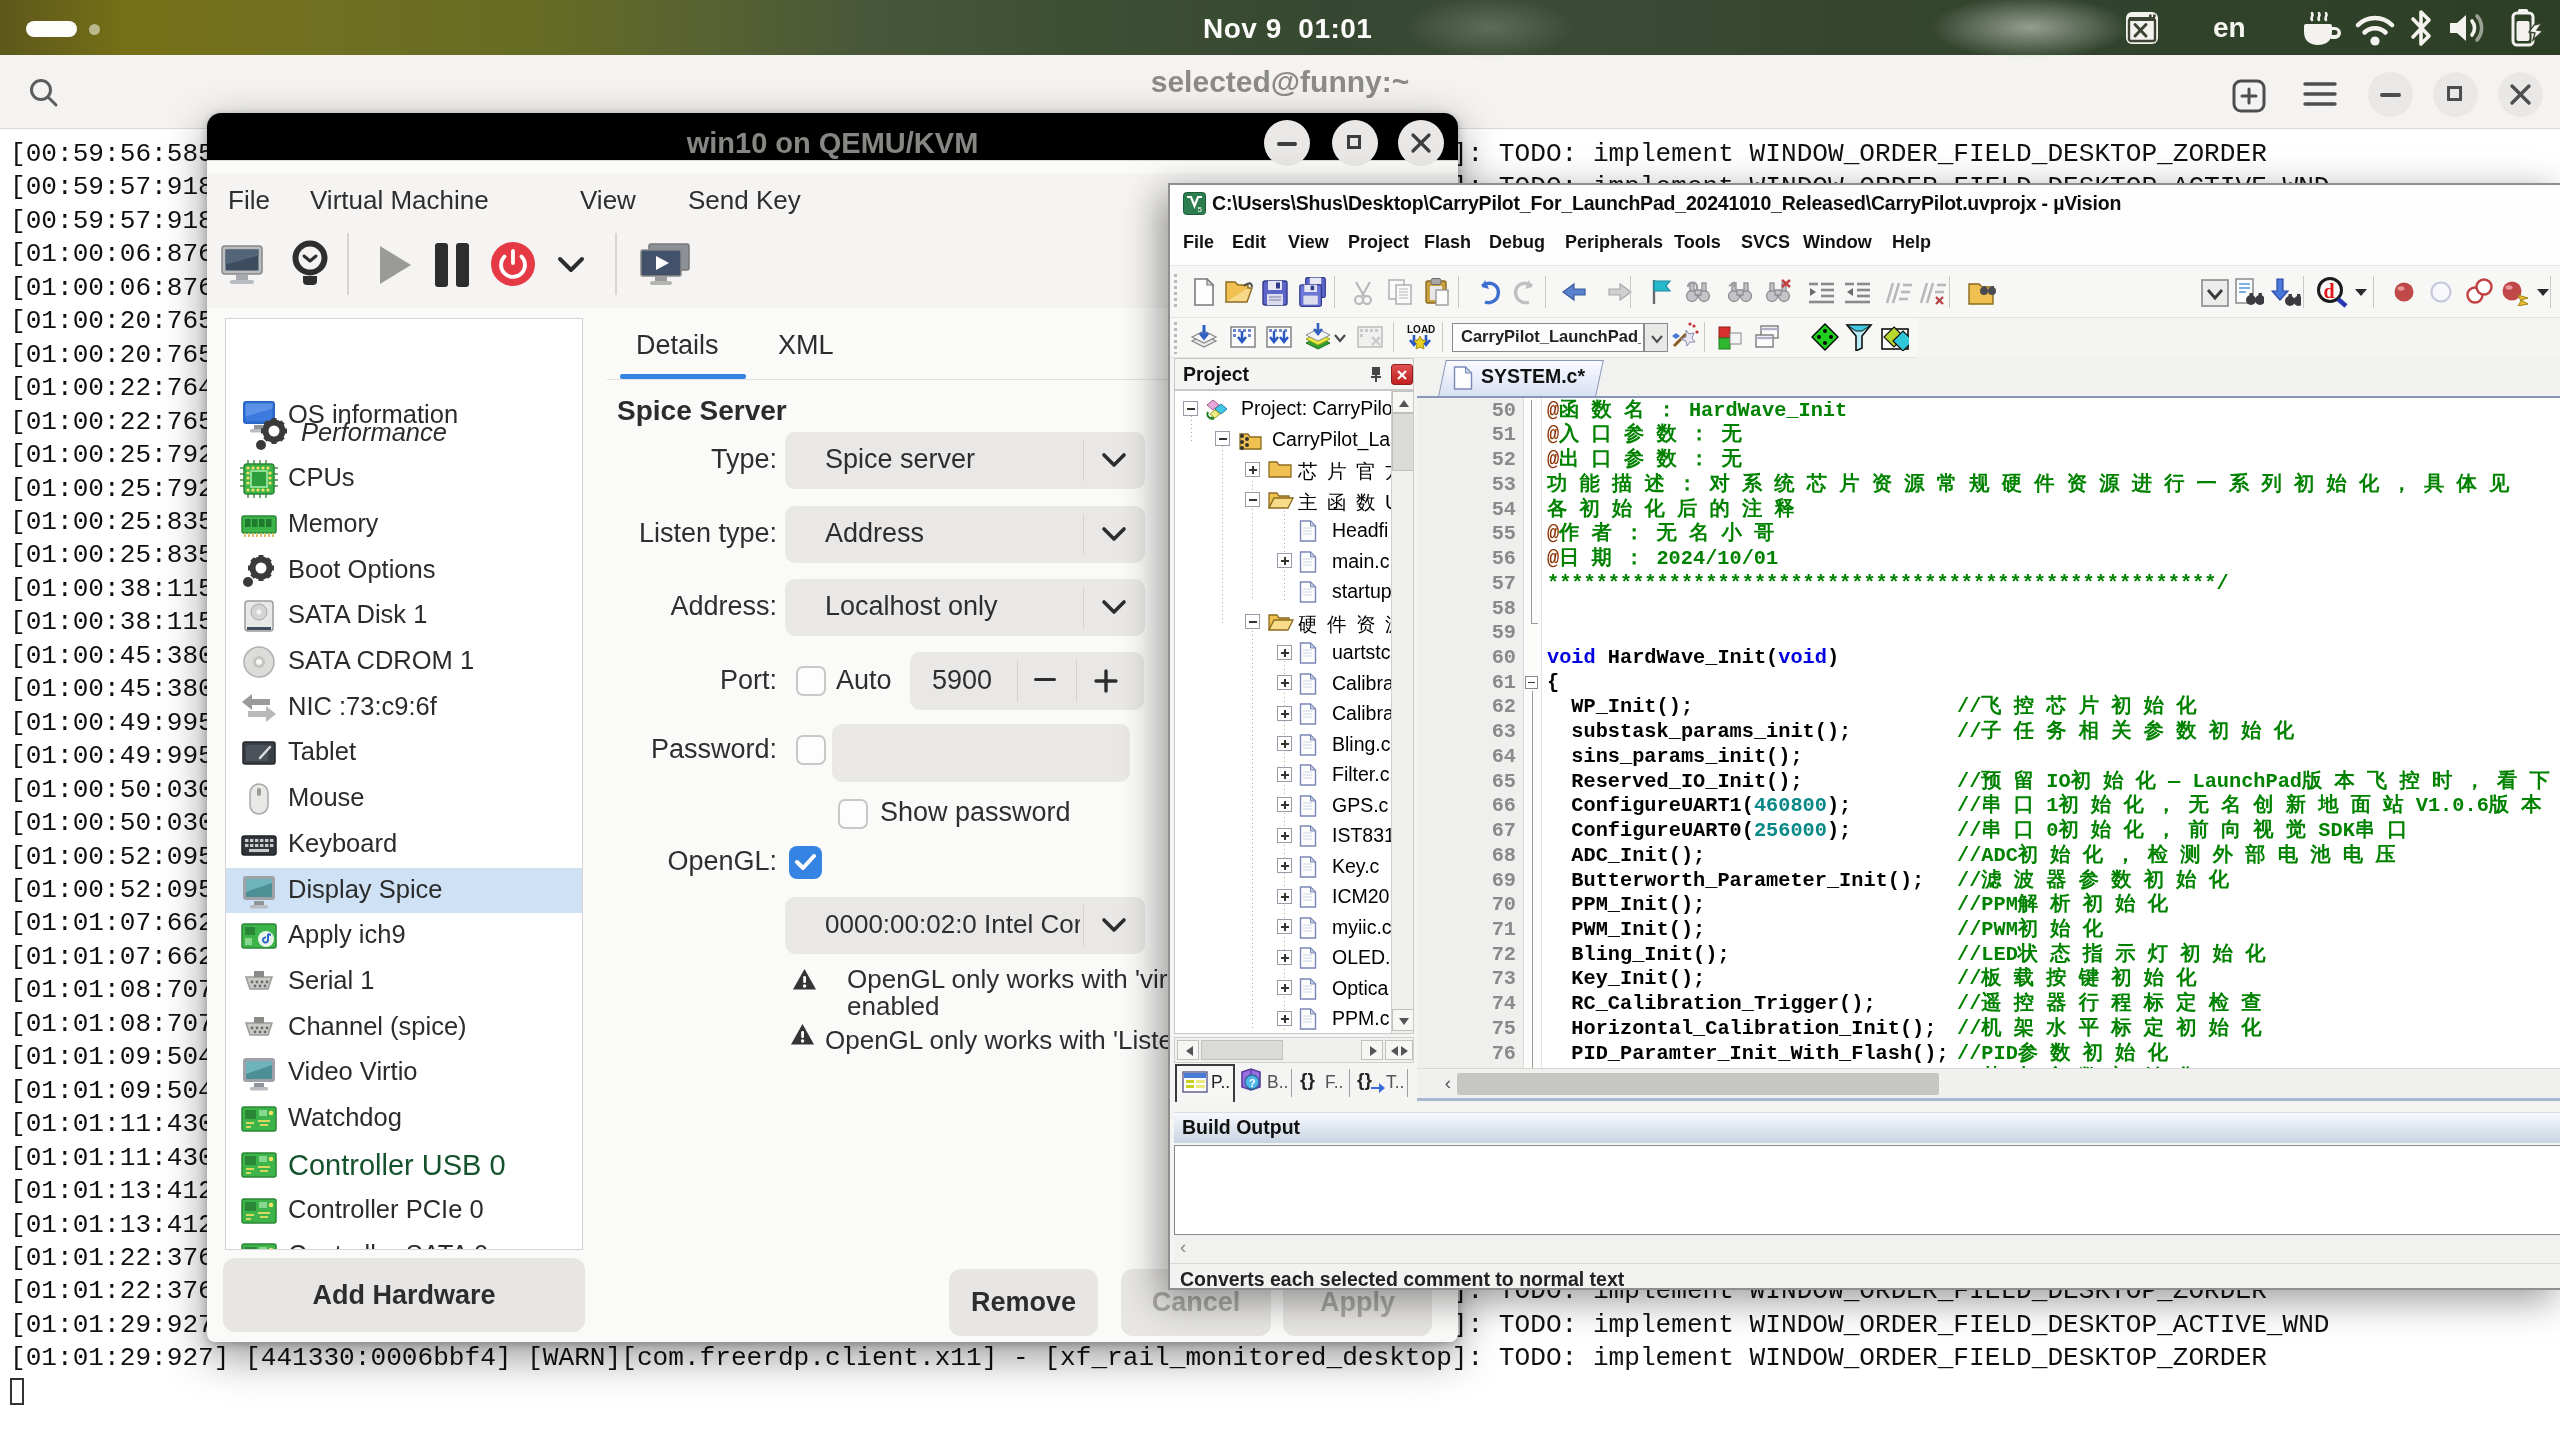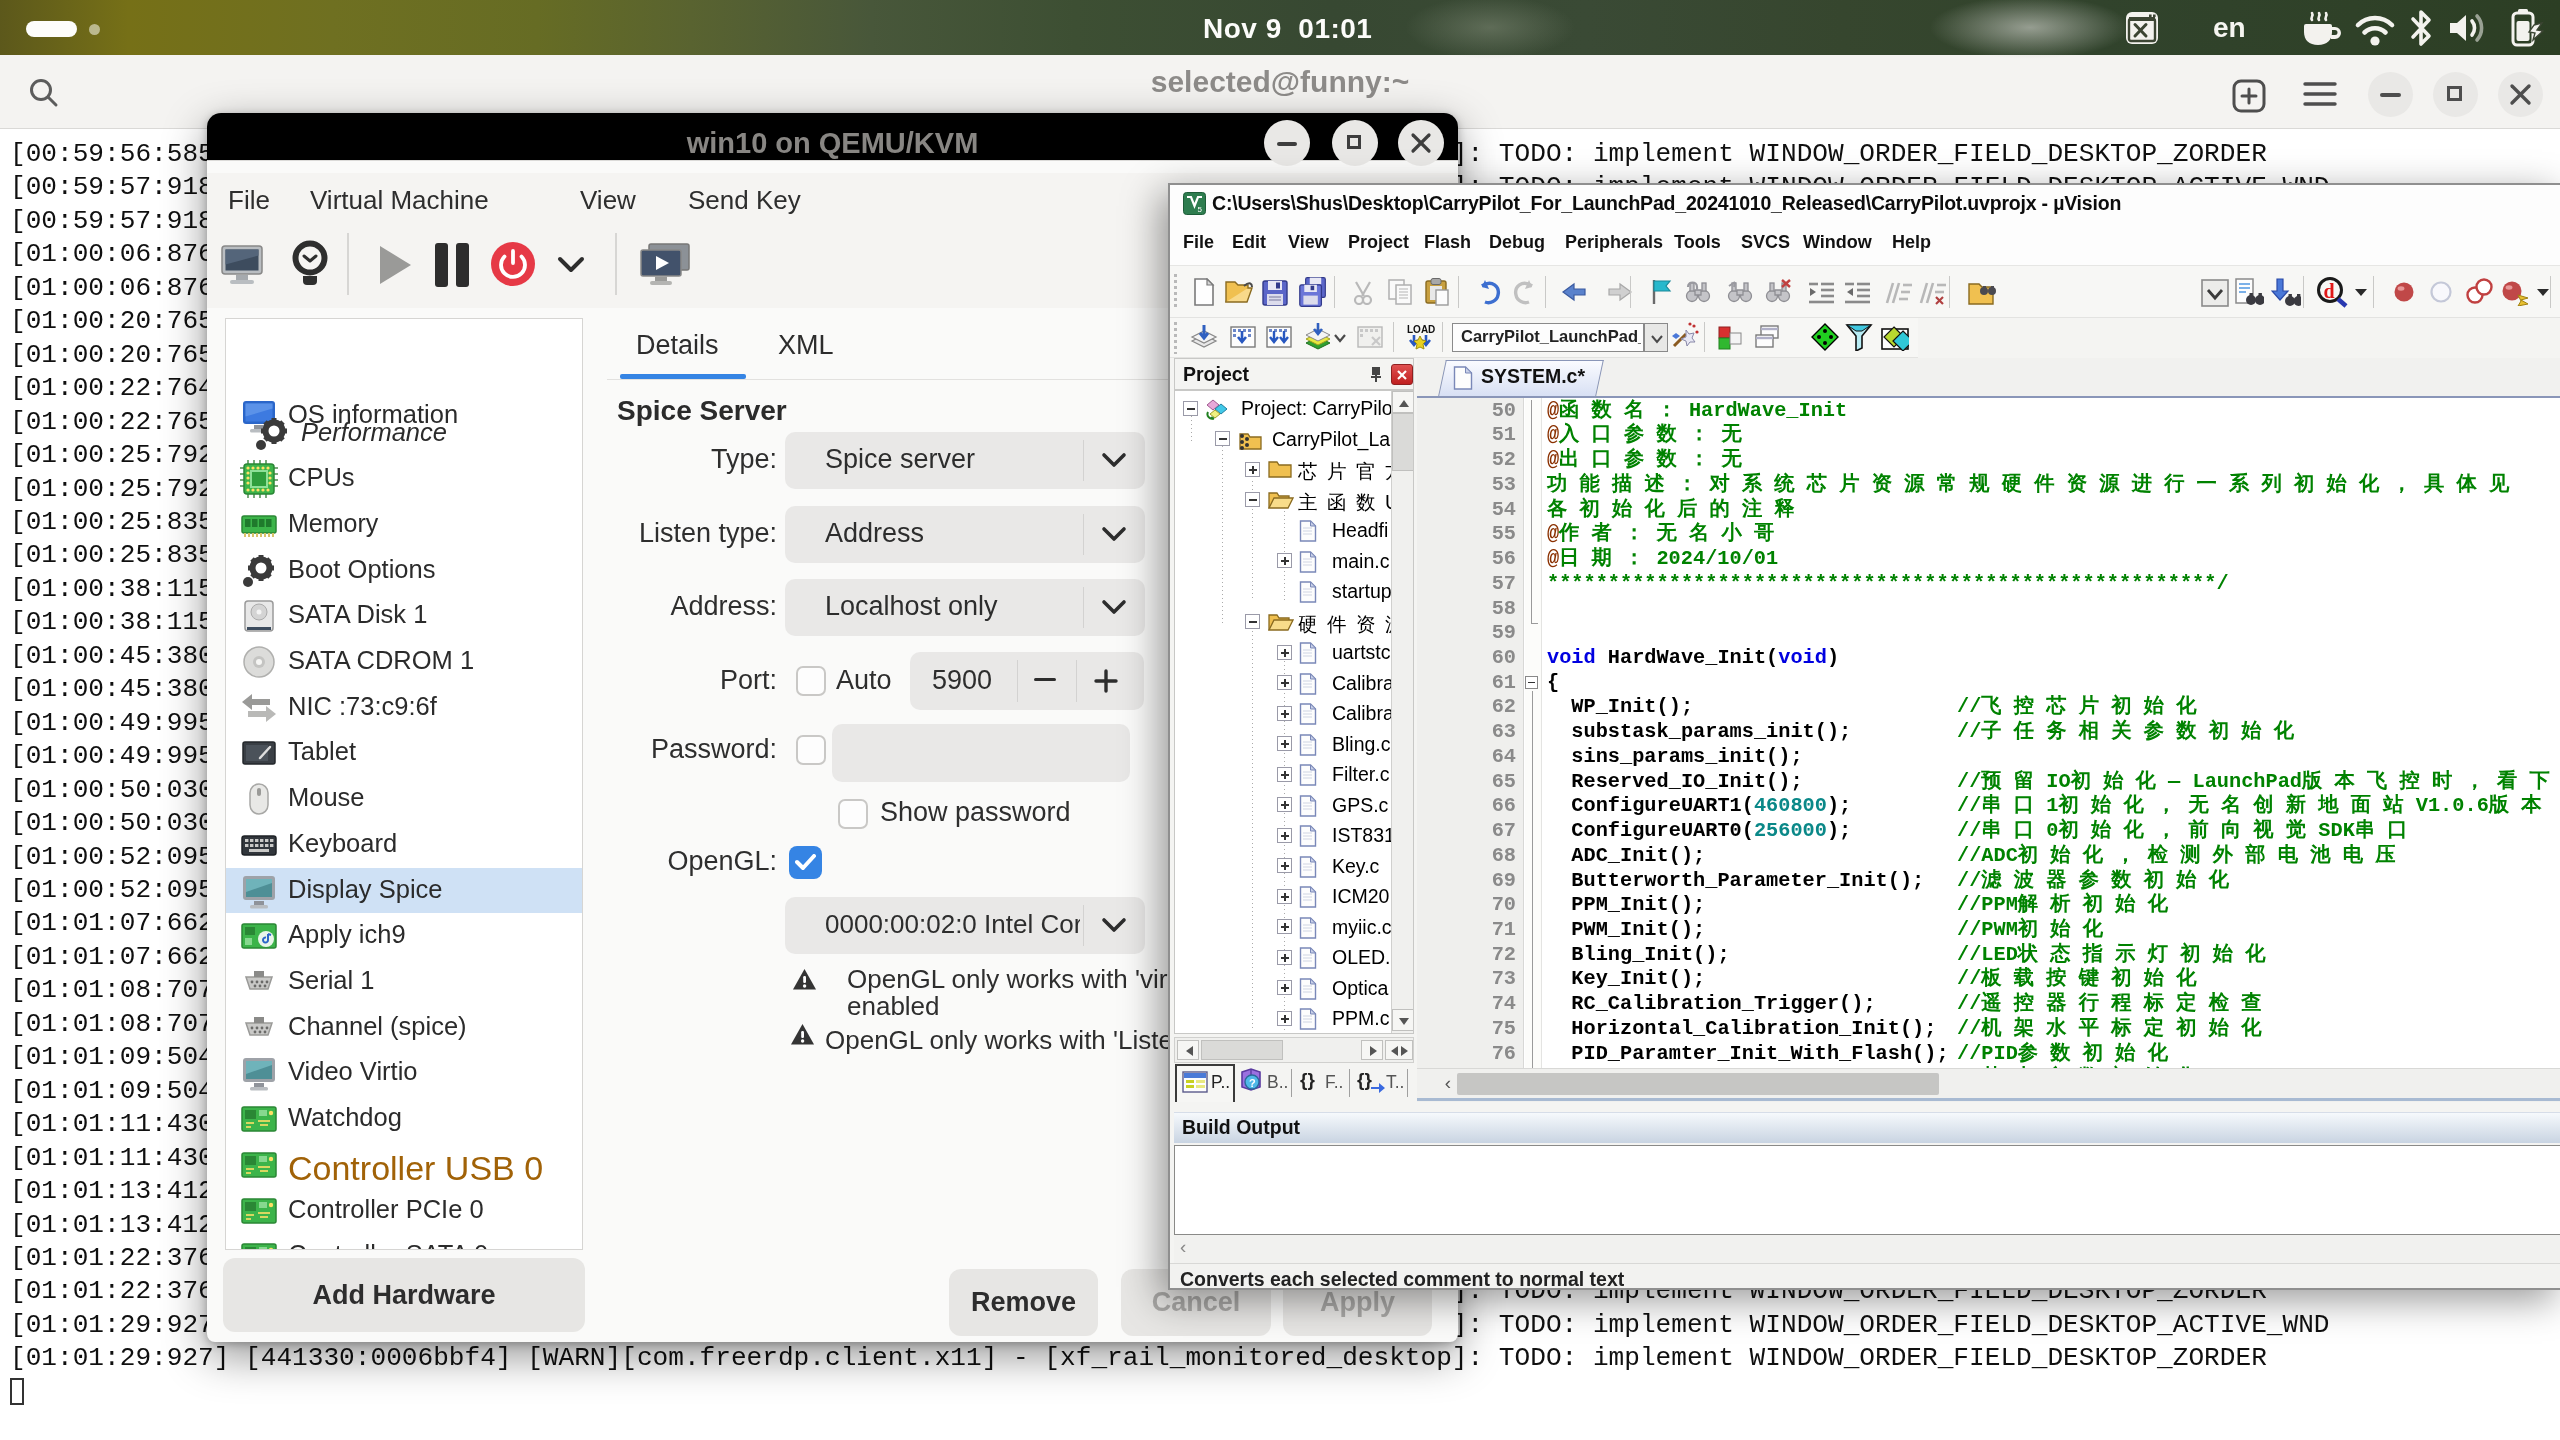--- a/index.html
+++ b/index.html
@@ -448,21 +448,21 @@
             <rect x="5" y="10" width="11" height="9" fill="#2a8735"></rect>
             <rect x="19" y="10" width="8" height="6" fill="#87d88f"></rect>
             <g stroke="#ffe066" stroke-width="1.6">
               <line x1="6" y1="23" x2="14" y2="23"></line>
               <line x1="6" y1="27" x2="11" y2="27"></line>
               <line x1="18" y1="21" x2="30" y2="21"></line>
               <line x1="20" y1="25" x2="28" y2="25"></line>
             </g>
             <circle cx="31" cy="13" r="2.2" fill="#ffe066"></circle>
           </svg></div>
-        <div class="abs" style="left:62px;top:7px;font-size:34px;color:#a16207;white-space:nowrap">Controller USB 0</div>
+        <div class="abs" style="left:62px;top:7px;font-size:29px;color:#14532d;white-space:nowrap">Controller USB 0</div>
       </div>
       <div class="abs" style="left:0;top:868.5px;width:356px;height:45.7px;">
         <div class="abs" style="left:14px;top:4px;width:38px;height:38px"><svg width="38" height="38" viewBox="0 0 38 38">
             <rect x="2" y="7" width="34" height="24" rx="2" fill="#3cb44a" stroke="#2a8735" stroke-width="1.5"></rect>
             <rect x="5" y="10" width="11" height="9" fill="#2a8735"></rect>
             <rect x="19" y="10" width="8" height="6" fill="#87d88f"></rect>
             <g stroke="#ffe066" stroke-width="1.6">
               <line x1="6" y1="23" x2="14" y2="23"></line>
               <line x1="6" y1="27" x2="11" y2="27"></line>
               <line x1="18" y1="21" x2="30" y2="21"></line>

